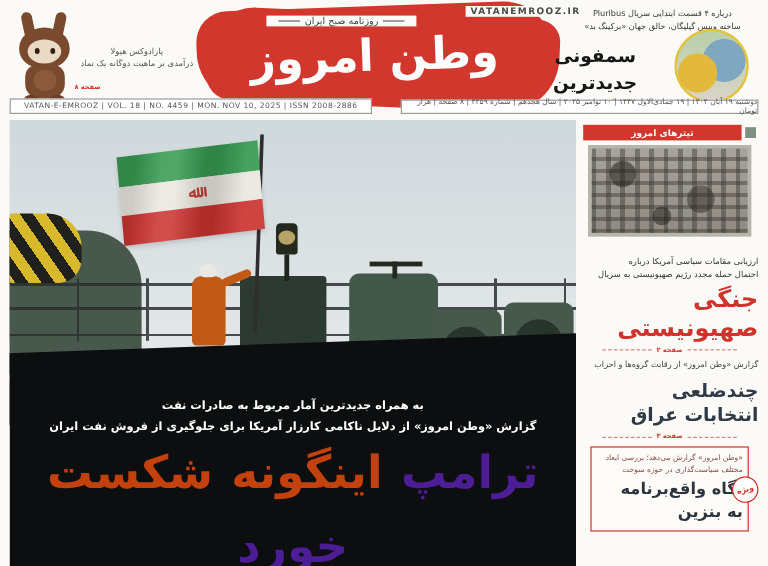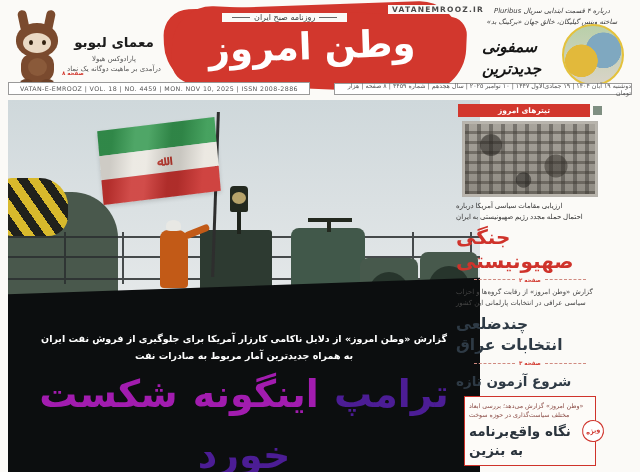--- a/index.html
+++ b/index.html
@@ -33,23 +33,23 @@
   .lb-body{position:absolute;left:8px;top:44px;width:33px;height:28px;background:#7a4a2e;border-radius:10px 10px 12px 12px;}
   .lb-belly{position:absolute;left:15px;top:48px;width:19px;height:18px;background:#8a5a3a;border-radius:50%;}
   .lb-foot{position:absolute;top:69px;width:13px;height:8px;background:#6d4128;border-radius:50%;}
   .lb-foot.l{left:7px;} .lb-foot.r{left:28px;}
   .left-feature{position:absolute;left:58px;top:34px;width:112px;text-align:center;direction:rtl;}
   .left-feature .t{font-size:13.5px;font-weight:bold;color:#1d1d1d;}
   .left-feature .s1{font-size:7px;color:#555;margin-top:5px;}
   .left-feature .s2{font-size:7px;color:#555;margin-top:2px;}
   .pg-mark{font-size:5.5px;color:#d2372d;font-weight:bold;}
   
-  .right-feature{position:absolute;left:468px;top:6px;width:164px;direction:rtl;font-style:italic;}
+  .right-feature{position:absolute;left:468px;top:6px;width:164px;direction:rtl;}
   .rf-kicker{font-size:6.8px;color:#3a3a3a;text-align:center;line-height:1.6;width:160px;}
-  .rf-title{position:absolute;right:66px;top:30px;width:84px;text-align:left;font-size:15.5px;font-weight:bold;color:#161616;line-height:1.45;}
+  .rf-title{position:absolute;right:94px;top:30px;width:84px;text-align:center;font-size:15.5px;font-weight:bold;color:#161616;line-height:1.45;}
   .rf-photo{position:absolute;right:8px;top:18px;width:62px;height:62px;border-radius:50%;border:2px solid #e4c23c;
     background:radial-gradient(circle at 30% 60%,#e2b93b 0 30%,rgba(0,0,0,0) 31%),
                radial-gradient(circle at 68% 42%,#7fa8c0 0 34%,rgba(0,0,0,0) 35%),
                linear-gradient(#b9cfa9,#d9d4c8);}
   .rf-pg{position:absolute;right:100px;top:76px;}
   
   .infobar-en{position:absolute;left:8px;top:82px;width:302px;height:13px;border:1px solid #9a9a9a;
     display:flex;align-items:center;justify-content:center;font-size:6.3px;color:#555;letter-spacing:.4px;background:#fff;}
   .infobar-fa{position:absolute;left:334px;top:83px;width:298px;height:12px;border:1px solid #9a9a9a;
     display:flex;align-items:center;justify-content:center;font-size:6.3px;color:#555;direction:rtl;background:#fff;}
@@ -83,37 +83,37 @@
     background:
       linear-gradient(rgba(0,0,0,0) 0 4px,#2b2f30 4px 6px,rgba(0,0,0,0) 6px 24px,#2b2f30 24px 26px,rgba(0,0,0,0) 26px 46px,#2b2f30 46px 48px,rgba(0,0,0,0) 48px),
       repeating-linear-gradient(90deg,rgba(0,0,0,0) 0 56px,#2b2f30 56px 58px);
     opacity:.85;}
   .hull-slope{position:absolute;left:-12px;top:186px;width:500px;height:60px;background:#0c0e0f;transform:rotate(-2deg);}
   .hull{position:absolute;left:0;right:0;top:218px;bottom:0;background:#0c0e0f;}
   .main-kicker{position:absolute;left:0;right:0;top:230px;z-index:5;direction:rtl;text-align:center;
     color:#fff;font-size:9.5px;font-weight:bold;line-height:1.8;}
   .main-headline{position:absolute;left:0;right:0;top:264px;z-index:5;direction:rtl;text-align:center;
     font-size:38px;font-weight:900;letter-spacing:-.5px;word-spacing:2px;line-height:1.6;}
-  .main-headline .w{color:#4c1d95;} .main-headline .y{color:#a21caf;}
-  
-  .sidebar{position:absolute;left:456px;top:100px;width:148px;height:372px;direction:rtl;text-align:left;}
+  .main-headline .w{color:#4c1d95;} .main-headline .y{color:#c2410c;}
+  
+  .sidebar{position:absolute;left:484px;top:100px;width:148px;height:372px;direction:rtl;text-align:right;}
   .sb-head{display:flex;align-items:center;gap:3px;margin:3px 2px 0 2px;height:14px;}
   .sb-head .sq{width:9px;height:9px;background:#7f8f82;}
   .sb-head .bar{flex:1;background:#d2372d;color:#fff;font-size:7.5px;font-weight:bold;
     height:13px;display:flex;align-items:center;justify-content:center;letter-spacing:.5px;}
   .sb-photo{margin:4px 6px 0 6px;height:76px;border:1px solid #b5b2ac;background:#b9b5ad;padding:2px;}
   .sb-photo .rubble{width:100%;height:100%;
     background:
       radial-gradient(circle at 20% 30%,rgba(35,32,28,.55) 0 9%,rgba(0,0,0,0) 10%),
       radial-gradient(circle at 70% 60%,rgba(50,46,40,.5) 0 11%,rgba(0,0,0,0) 12%),
       radial-gradient(circle at 45% 80%,rgba(30,28,25,.5) 0 8%,rgba(0,0,0,0) 9%),
       repeating-linear-gradient(0deg,rgba(60,55,48,.45) 0 3px,rgba(0,0,0,0) 3px 10px),
       repeating-linear-gradient(90deg,rgba(45,42,38,.4) 0 4px,rgba(0,0,0,0) 4px 12px),
       linear-gradient(#a8a49c,#8f8b83);}
-  .sb-caption{margin-top:4px;font-size:7px;color:#333;line-height:1.55;font-family:Liberation Serif, serif;}
+  .sb-caption{margin-top:16px;font-size:7px;color:#333;line-height:1.55;}
   .sb-h-red{margin-top:2px;color:#cf332b;font-weight:900;font-size:20px;line-height:1.2;}
   .sep{display:flex;align-items:center;gap:4px;margin:4px 18px;}
   .sep .d{flex:1;border-top:1px dashed #d08a80;}
   .sep .m{font-size:5.5px;color:#d2372d;font-weight:bold;white-space:nowrap;}
   .sb-kicker{font-size:6.8px;color:#444;line-height:1.6;}
   .sb-h-navy{margin-top:6px;color:#2e3a45;font-weight:900;font-size:15.5px;line-height:1.35;}
   .sb-h-navy.small{font-size:13.5px;}
   .special-box{position:relative;margin:5px 8px 0 8px;border:1.5px solid #cf332b;padding:4px 4px 5px 4px;background:#fdfbf8;}
   .special-box .bk{font-size:6.3px;color:#8a4a44;line-height:1.55;}
   .special-box .bh{margin-top:2px;color:#2b343d;font-weight:900;font-size:13.5px;line-height:1.4;}
@@ -135,21 +135,20 @@
       <div class="lb-face"></div>
       <div class="lb-eye l"></div>
       <div class="lb-eye r"></div>
       <div class="lb-body"></div>
       <div class="lb-belly"></div>
       <div class="lb-foot l"></div>
       <div class="lb-foot r"></div>
     </div>
 
     <div class="left-feature">
-      <div class="t">معمای لبوبو</div>
       <div class="s1">پارادوکس هیولا</div>
       <div class="s2">درآمدی بر ماهیت دوگانه یک نماد</div>
     </div>
     <div class="pg-mark" style="position:absolute;left:62px;top:70px;">صفحه ۸</div>
 
     <div class="logo-wrap">
       <div class="logo-bg"></div>
       <div class="logo-bg2"></div>
       <div class="logo-text" dir="rtl">وطن امروز</div>
     </div>
@@ -205,22 +204,22 @@
       <div class="st w"></div>
       <div class="st r"></div>
       <div class="emblem">ﷲ</div>
       <div class="shade"></div>
     </div>
 
     <div class="hull-slope"></div>
     <div class="hull"></div>
 
     <div class="main-kicker">
+      <div>به همراه جدیدترین آمار مربوط به صادرات نفت</div>
       <div>گزارش «وطن امروز» از دلایل ناکامی کارزار آمریکا برای جلوگیری از فروش نفت ایران</div>
-      <div>به همراه جدیدترین آمار مربوط به صادرات نفت</div>
     </div>
     <div class="main-headline">
       <span class="w">ترامپ</span>
       <span class="y">اینگونه شکست</span>
       <span class="w">خورد</span>
     </div>
   </div>
 
   <div class="sidebar">
 
@@ -228,49 +227,47 @@
       <div class="sq"></div>
       <div class="bar">تیترهای امروز</div>
     </div>
 
     <div class="sb-photo">
       <div class="rubble"></div>
     </div>
 
     <div class="sb-caption">
       <div>ارزیابی مقامات سیاسی آمریکا درباره</div>
-      <div>احتمال حمله مجدد رژیم صهیونیستی به ایران</div>
+      <div>احتمال حمله مجدد رژیم صهیونیستی به سریال</div>
     </div>
     <div class="sb-h-red">
       <div>جنگی</div>
       <div>صهیونیستی</div>
     </div>
 
     <div class="sep">
       <div class="d"></div>
       <div class="m">صفحه ۲</div>
       <div class="d"></div>
     </div>
 
     <div class="sb-kicker">
       <div>گزارش «وطن امروز» از رقابت گروه‌ها و احزاب</div>
-      <div>سیاسی عراقی در انتخابات پارلمانی این کشور</div>
     </div>
     <div class="sb-h-navy">
       <div>چندضلعی</div>
       <div>انتخابات عراق</div>
     </div>
 
     <div class="sep">
       <div class="d"></div>
       <div class="m">صفحه ۳</div>
       <div class="d"></div>
     </div>
 
-    <div class="sb-h-navy small">شروع آزمون تازه</div>
 
     <div class="special-box">
       <div class="badge">ویژه</div>
       <div class="bk">
         <div>«وطن امروز» گزارش می‌دهد؛ بررسی ابعاد</div>
         <div>مختلف سیاست‌گذاری در حوزه سوخت</div>
       </div>
       <div class="bh">
         <div>نگاه واقع‌برنامه</div>
         <div>به بنزین</div>

